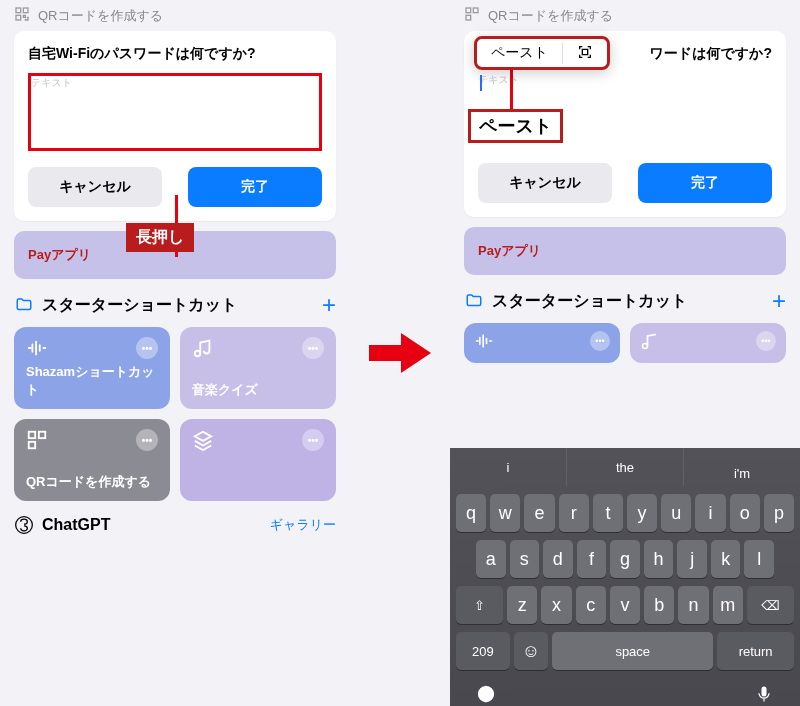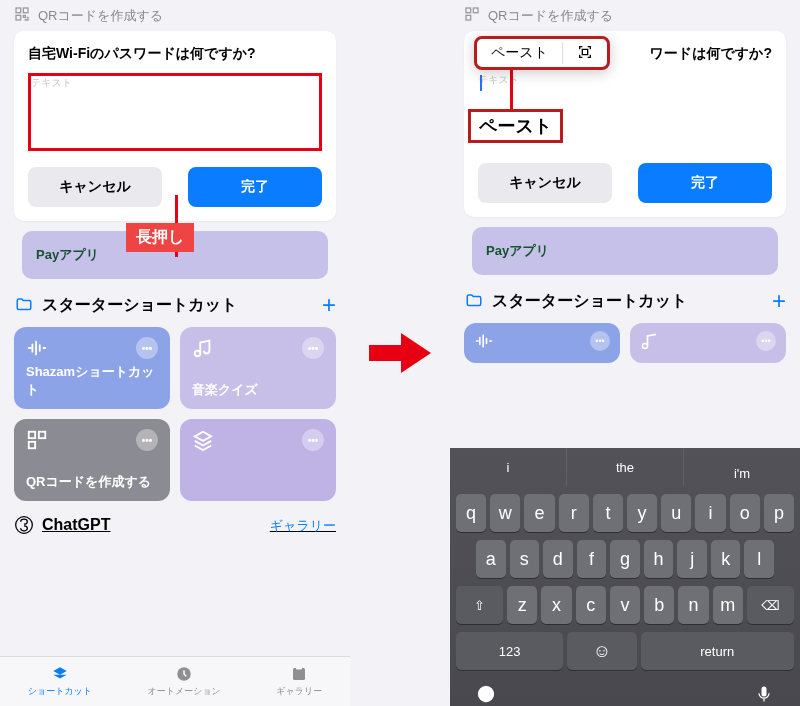--- a/index.html
+++ b/index.html
@@ -39,44 +39,44 @@
     .red-box { border: 3px solid #e60012; }
     .caret { display:inline-block; width:2px; height:16px; background:#2b6cff; vertical-align:middle; }
     .btn-row { display: flex; gap: 26px; margin-top: 12px; }
     .btn {
       flex: 1; height: 40px; border-radius: 8px; border: none;
       font-size: 14px; font-weight: 600; cursor: pointer;
     }
     .btn-cancel { background: #e9e9ee; color: #000; }
     .btn-done { background: #0a7cff; color: #fff; }
     .pay-tile {
-      margin: 10px 22px 12px; height: 48px; background: #c6c1e9;
+      margin: 10px 14px 12px; height: 48px; background: #c6c1e9;
       border-radius: 10px; display:flex; align-items:center; padding: 0 14px;
-      color:#14532d; font-size:13px; font-weight:600;
+      color:#b91c1c; font-size:13px; font-weight:600;
     }
     .section-hd {
       display:flex; align-items:center; justify-content:space-between;
       margin: 4px 14px 8px;
     }
     .folder-row { display:flex; align-items:center; gap:8px; font-weight:700; font-size:16px; }
     .folder-row svg { width:20px; height:18px; }
     .plus { color:#0a7cff; font-size:24px; font-weight:400; }
     .grid { display:grid; grid-template-columns:1fr 1fr; gap:10px; margin: 0 14px; }
     .tile {
       height: 82px; border-radius: 12px; padding: 10px 12px;
       color:#fff; display:flex; flex-direction:column; justify-content:space-between;
       font-size:13px; font-weight:600;
     }
     .tile .top { display:flex; justify-content:space-between; align-items:flex-start; }
     .tile .dot { width:22px; height:22px; border-radius:50%; background:rgba(255,255,255,0.35); display:flex; align-items:center; justify-content:center; font-size:10px; }
     .t-blue{ background:#8da3e8; } .t-purp{ background:#c8bfe9; }
     .t-gray{ background:#8b8b93; } .t-purp2{ background:#bfb3e6; }
     .chatgpt-row {
-      display:flex; align-items:flex-end; justify-content:space-between;
-      margin: 14px 14px 0; font-weight:700; font-size:16px;text-decoration:underline;
+      display:flex; align-items:center; justify-content:space-between;
+      margin: 14px 14px 0; font-weight:700; font-size:16px;
     }
     .chatgpt-row .all { color:#0a7cff; font-size:13px; font-weight:400;}
     .tabbar {
       position:absolute; left:0; right:0; bottom:0; height:50px;
       background:#f7f7fa; border-top:1px solid #dcdce0;
       display:flex; justify-content:space-around; align-items:center;
     }
     .tab { display:flex; flex-direction:column; align-items:center; gap:2px; font-size:9px; color:#8e8e93; }
     .tab.active{ color:#0a7cff; }
     .tab svg { width:22px; height:18px; }
@@ -84,21 +84,21 @@
     .tile2 { height:40px; border-radius:12px; display:flex; align-items:flex-start; padding:8px 10px; justify-content:space-between; }
     .popup {
       position:absolute; background:#fff; border-radius:8px;
       box-shadow:0 3px 14px rgba(0,0,0,0.2); height:34px;
       display:flex; align-items:center; z-index:5; font-size:14px;
     }
     .popup .seg { padding:0 14px; font-weight:500; }
     .popup .div { width:1px; height:22px; background:#e0e0e3; }
     .red-frame { border:3px solid #b91c1c; }
     .callout {
-      position:absolute; background:#ef4444; color:#fff; font-weight:800;
+      position:absolute; background:#b91c1c; color:#fff; font-weight:800;
       font-size:16px; padding:4px 10px; z-index:6;
     }
     .red-line { position:absolute; width:3px; background:#e60012; }
     .keyboard {
       position:absolute; left:0; right:0; bottom:0; height:258px;
       background: linear-gradient(#525258,#48484e);
     }
     .krow { display:flex; justify-content:center; gap:4px; margin: 8px 6px 0; }
     .sug { display:flex; height:38px; }
     .sug .s { flex:1; display:flex; align-items:center; justify-content:center; color:#fff; font-size:13px; border-right: 1px solid #616167;}
@@ -199,42 +199,20 @@
     <div class="chatgpt-row">
       <div style="display:flex; align-items:center; gap:8px;">
         <svg width="20" height="20" viewBox="0 0 24 24" fill="none" stroke="#000" stroke-width="1.5">
             <path d="M12 2a10 10 0 100 20 10 10 0 000-20zM8 8c0-2 1.5-3 4-3s4 1 4 3-1.5 3-4 3M8 16c0 2 1.5 3 4 3s4-1 4-3-1.5-3-4-3"></path>
           </svg>
         <span>ChatGPT</span>
       </div>
       <span class="all">ギャラリー</span>
     </div>
 
-    <div class="tabbar">
-      <div class="tab active">
-        <svg viewBox="0 0 24 24" fill="#0a7cff">
-            <path d="M12 3l9 5-9 5-9-5 9-5zM3 13l9 5 9-5"></path>
-          </svg>
-        <span>ショートカット</span>
-      </div>
-      <div class="tab">
-        <svg viewBox="0 0 24 24" fill="#8e8e93">
-            <circle cx="12" cy="12" r="9"></circle>
-            <path d="M12 7v5l3 3" stroke="#fff" stroke-width="2" fill="none"></path>
-          </svg>
-        <span>オートメーション</span>
-      </div>
-      <div class="tab">
-        <svg viewBox="0 0 24 24" fill="#8e8e93">
-            <rect x="4" y="4" width="16" height="16" rx="2"></rect>
-            <rect x="8" y="2" width="8" height="4" rx="1" fill="#f7f7fa"></rect>
-          </svg>
-        <span>ギャラリー</span>
-      </div>
-    </div>
   </div>
 
   <div class="arrow-col">
     <svg viewBox="0 0 62 44">
         <path d="M0 14h32V2l30 20-30 20V30H0z" fill="#e60012"></path>
       </svg>
   </div>
 
   <div class="pane">
     <div class="header">
@@ -335,22 +313,23 @@
             <div class="key">x</div>
             <div class="key">c</div>
             <div class="key">v</div>
             <div class="key">b</div>
             <div class="key">n</div>
             <div class="key">m</div>
           </div>
         <div class="key dark wide">⌫</div>
       </div>
       <div class="krow">
-        <div class="key dark wide">123</div>
+        <div class="key dark wide">209</div>
         <div class="key dark" style="flex:0.9;">☺</div>
+        <div class="key space">space</div>
         <div class="key dark" style="flex:2; font-size:13px;">return</div>
       </div>
       <div class="bottomk">
         <span><svg viewBox="0 0 24 24" fill="none" stroke="#fff" stroke-width="1.5">
               <circle cx="12" cy="12" r="9"></circle>
               <path d="M3 12h18M12 3c2.5 2.5 4 5.5 4 9s-1.5 6.5-4 9c-2.5-2.5-4-5.5-4-9s1.5-6.5 4-9z"></path>
             </svg></span>
         <span><svg viewBox="0 0 24 24" fill="#fff">
               <rect x="9" y="3" width="6" height="12" rx="3"></rect>
               <path d="M6 11a6 6 0 0012 0M12 18v3" stroke="#fff" stroke-width="1.5" fill="none"></path>

